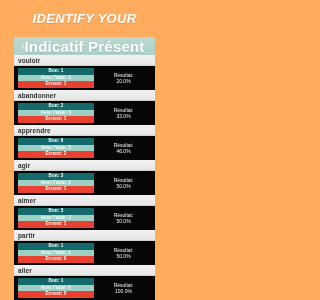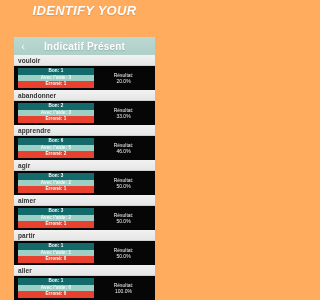--- a/index.html
+++ b/index.html
@@ -15,21 +15,21 @@
     padding-top:4px;
     text-align:center;
     color:#FFFFFF;
     font-style:italic;
     font-weight:bold;
     font-size:13px;
     line-height:14px;
     letter-spacing:0.3px;
     text-shadow:0 1px 1px rgba(190,110,40,.45);
   }
-  #headline .hl-line { display:block; }
+  #headline .hl-line { display:block;margin-top:8px; }
 
   
   #phone {
     position:absolute;
     left:14px;
     top:37px;
     width:141px;
     height:263px;
     background:#000000;
     overflow:hidden;
@@ -50,21 +50,21 @@
     width:10px; height:12px;
     display:flex; align-items:center; justify-content:center;
     color:#ffffff;
     font-size:11px;
     line-height:11px;
     font-weight:normal;
     opacity:.85;
   }
   #app-title {
     color:#ffffff;
-    font-size:10px;
+    font-size:15px;
     font-weight:bold;
     letter-spacing:0.2px;
     text-shadow:0 1px 1px rgba(120,150,145,.5);
   }
 
   
   #list {
     height:245px;
     overflow:hidden;
     background:#000000;

